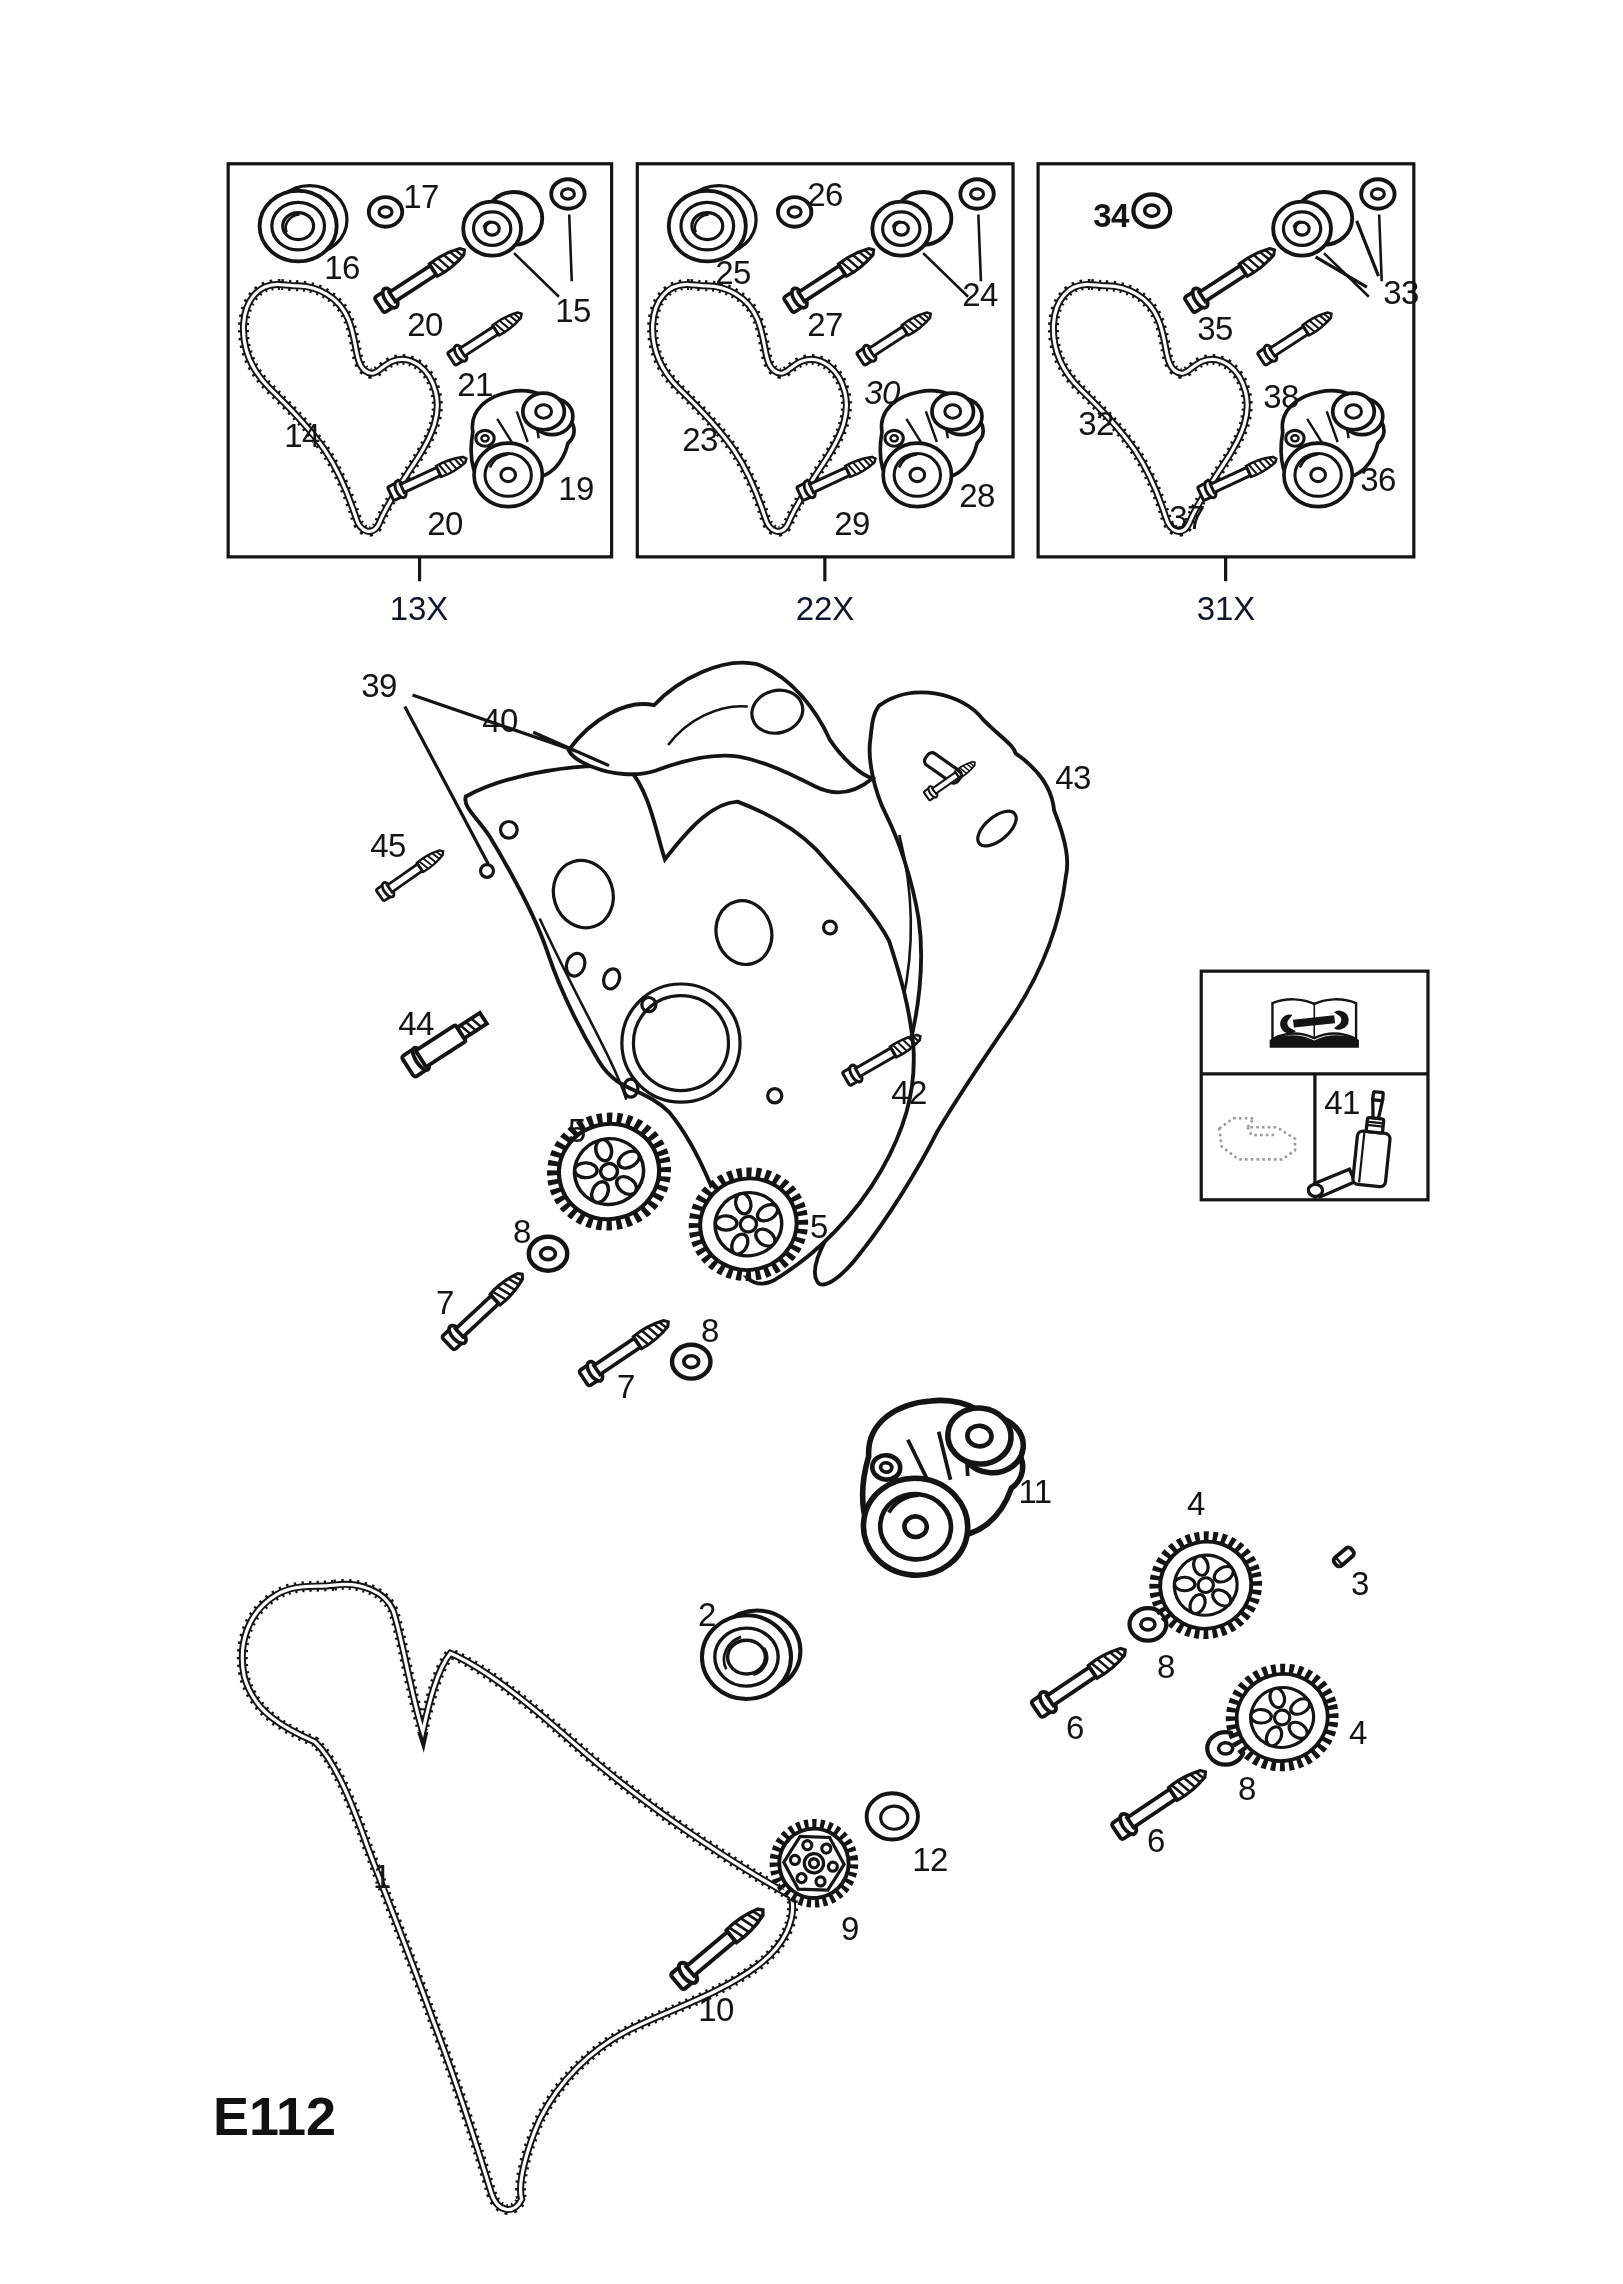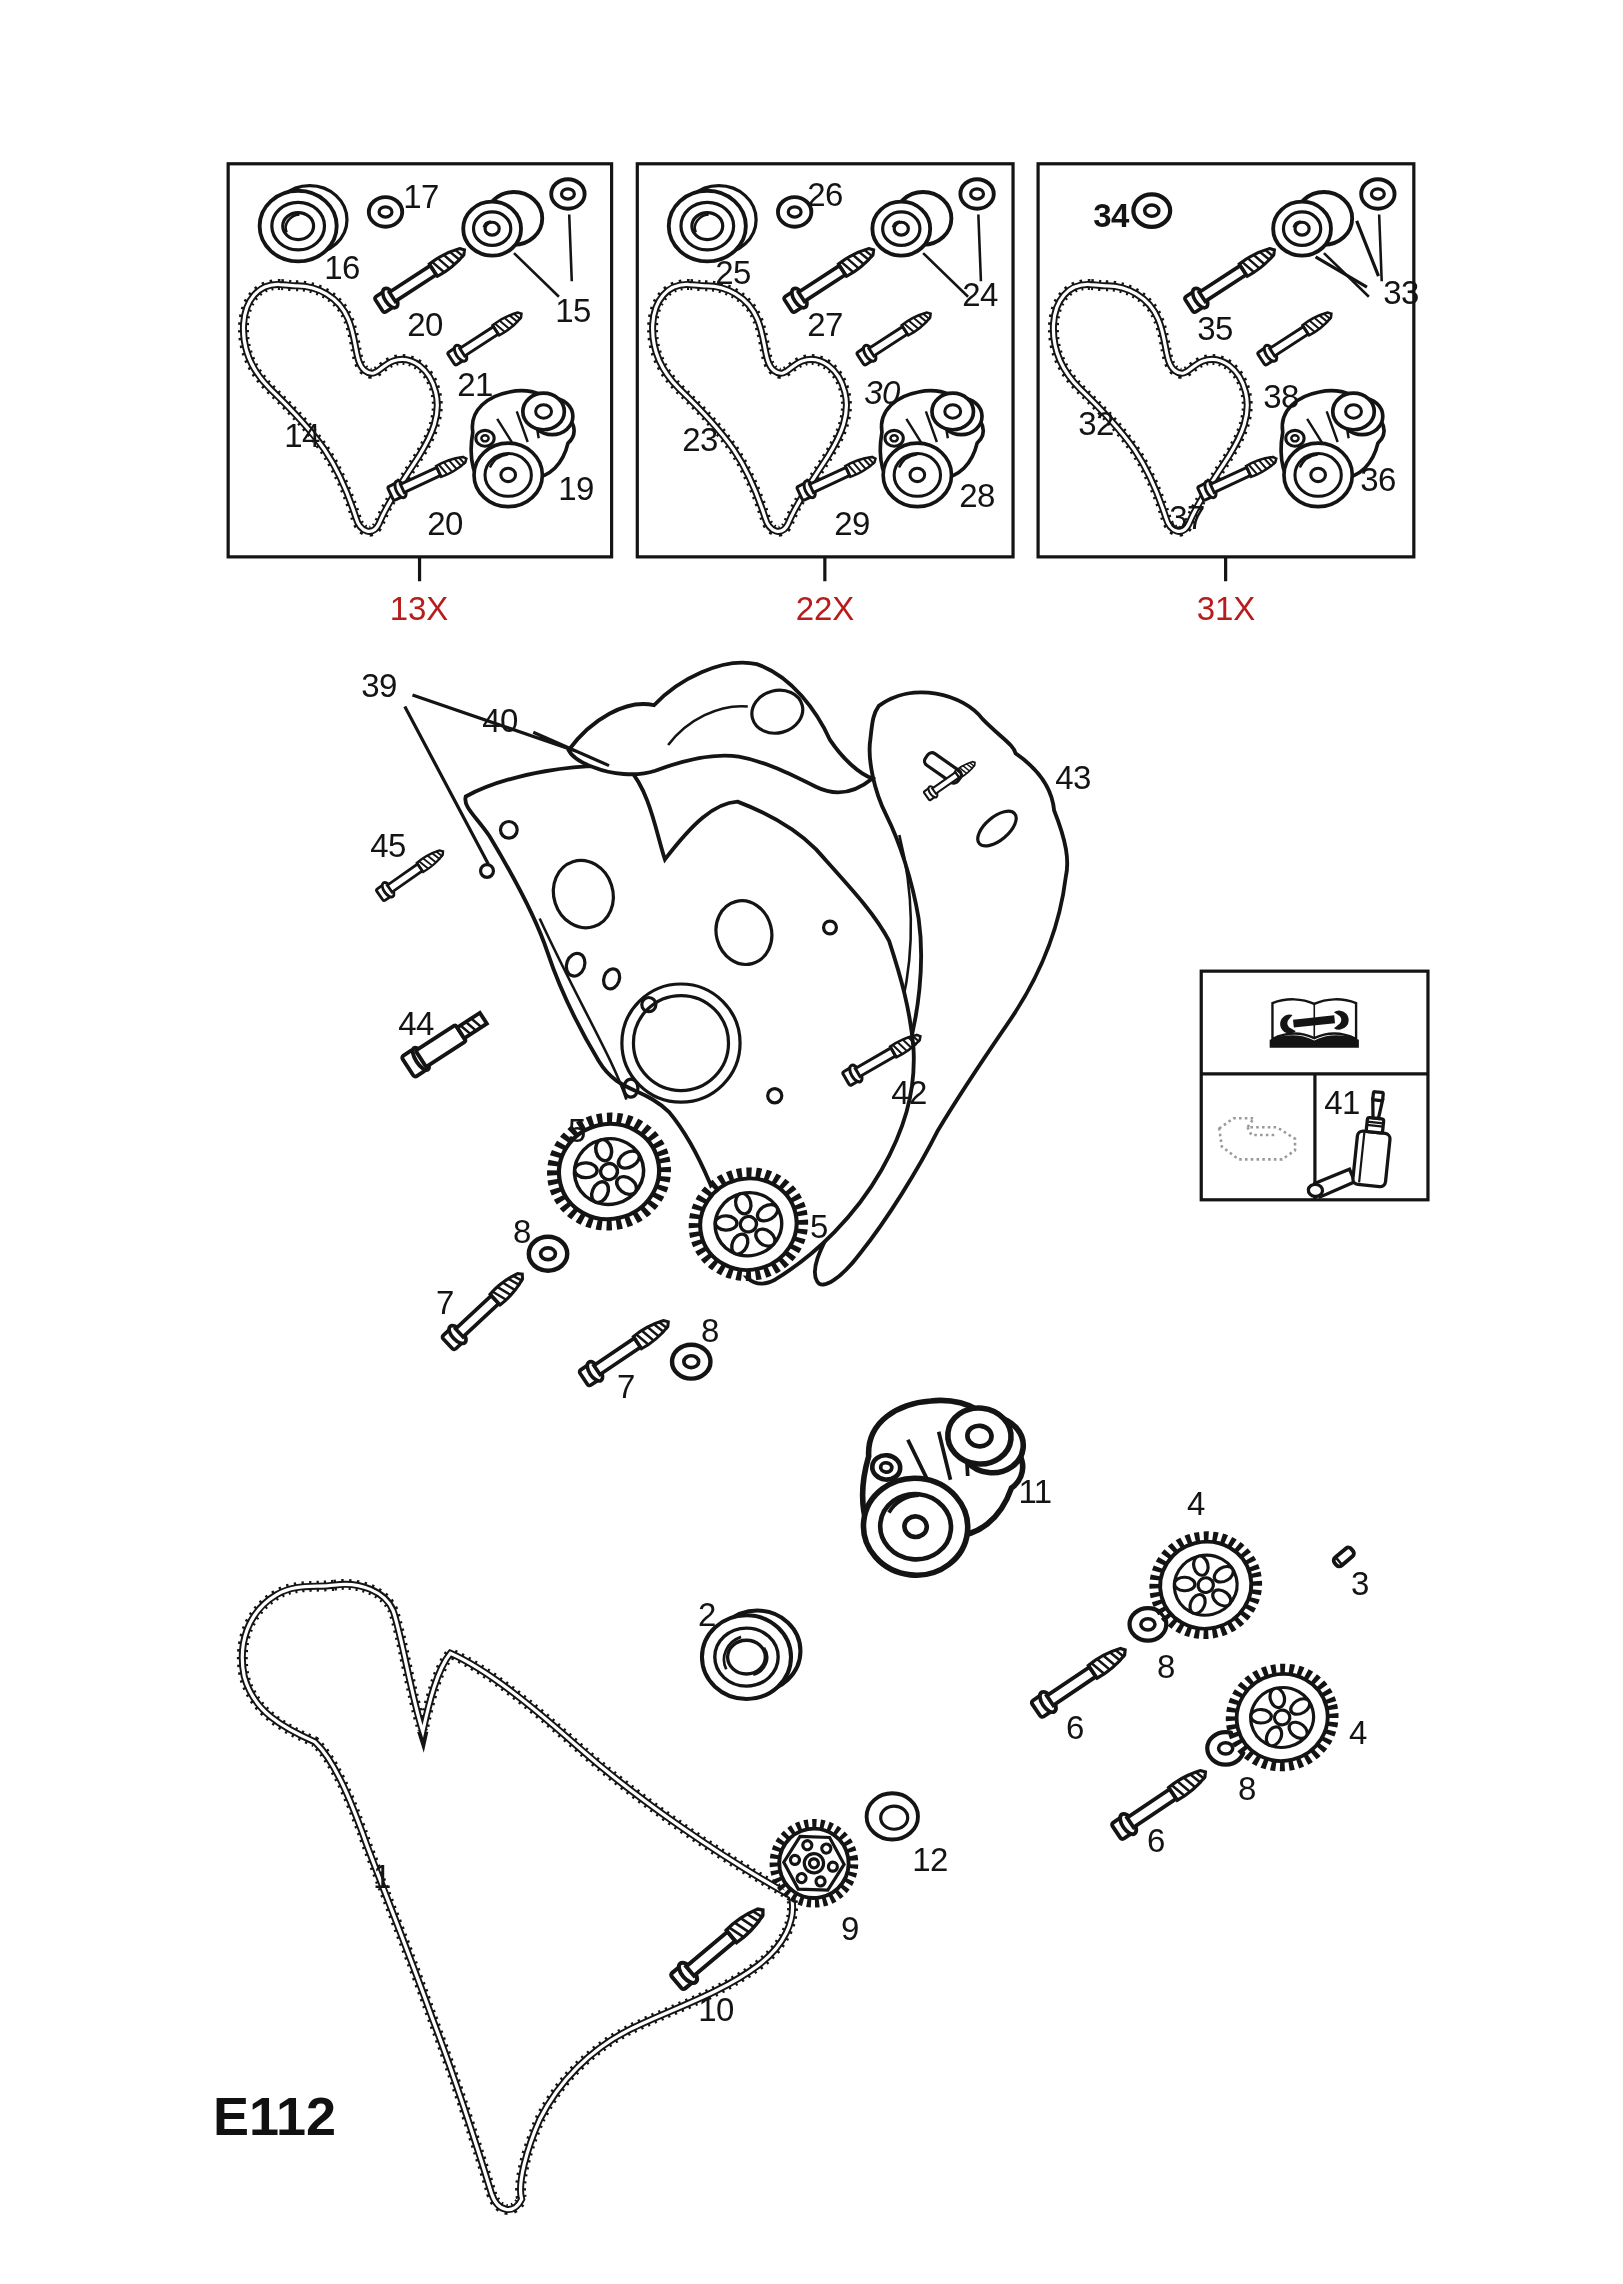--- a/index.html
+++ b/index.html
@@ -16,21 +16,21 @@
   .teeth2{fill:#fff;stroke:#141414;stroke-width:14;stroke-dasharray:6.5 6;}
   .belt-teeth{stroke:#141414;stroke-width:17;stroke-dasharray:3.5 8;fill:none;}
   .belt-outer{stroke:#141414;stroke-width:11;fill:none;}
   .belt-inner{stroke:#ffffff;stroke-width:5;fill:none;}
   .dotted{fill:none;stroke:#9a9a9a;stroke-width:4;stroke-dasharray:4 5;}
   
   .co{position:absolute;transform:translate(-50%,-50%);
       font:400 33px/1 "Liberation Sans",sans-serif;color:#141414;
       letter-spacing:-0.6px;white-space:nowrap;}
   .kitlabel{position:absolute;transform:translate(-50%,-50%);
-      font:400 33px/1 "Liberation Sans",sans-serif;color:#b91c1c;}
+      font:400 33px/1 "Liberation Sans",sans-serif;color:#0f172a;}
   .ecode{position:absolute;font:700 54px/1 "Liberation Sans",sans-serif;color:#111;}
 </style>
 </head>
 <body>
 
 <div class="page">
 
 <svg class="art" width="1624" height="2284" viewBox="0 0 2528 3556" xmlns="http://www.w3.org/2000/svg">
   <defs>
     <g id="washer">

